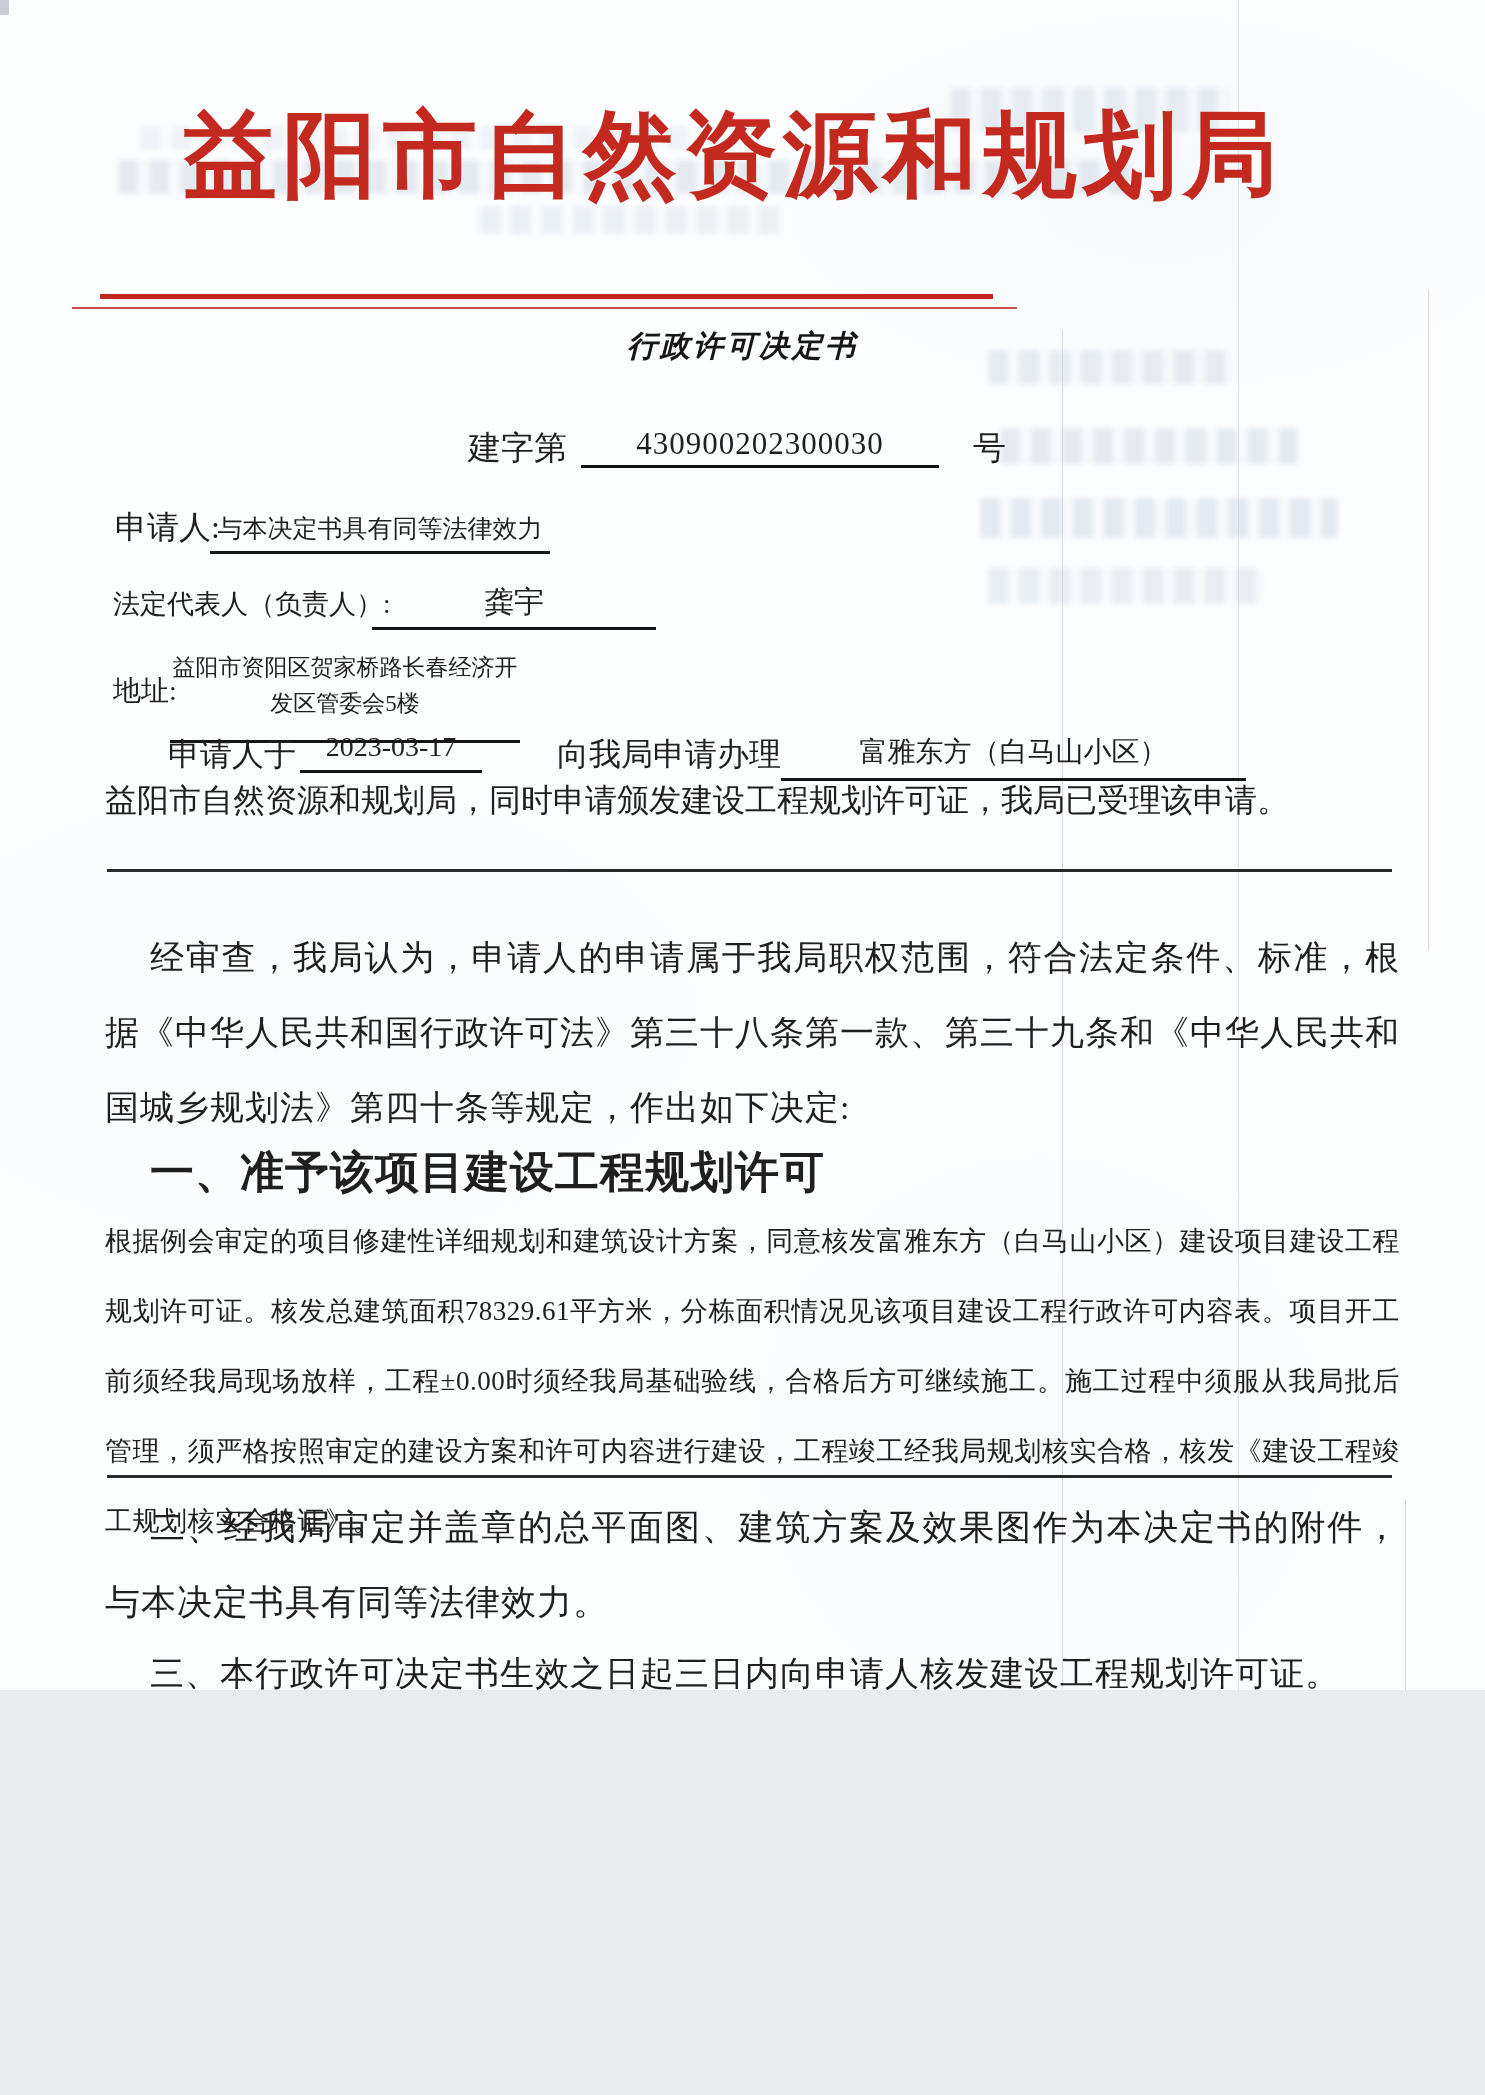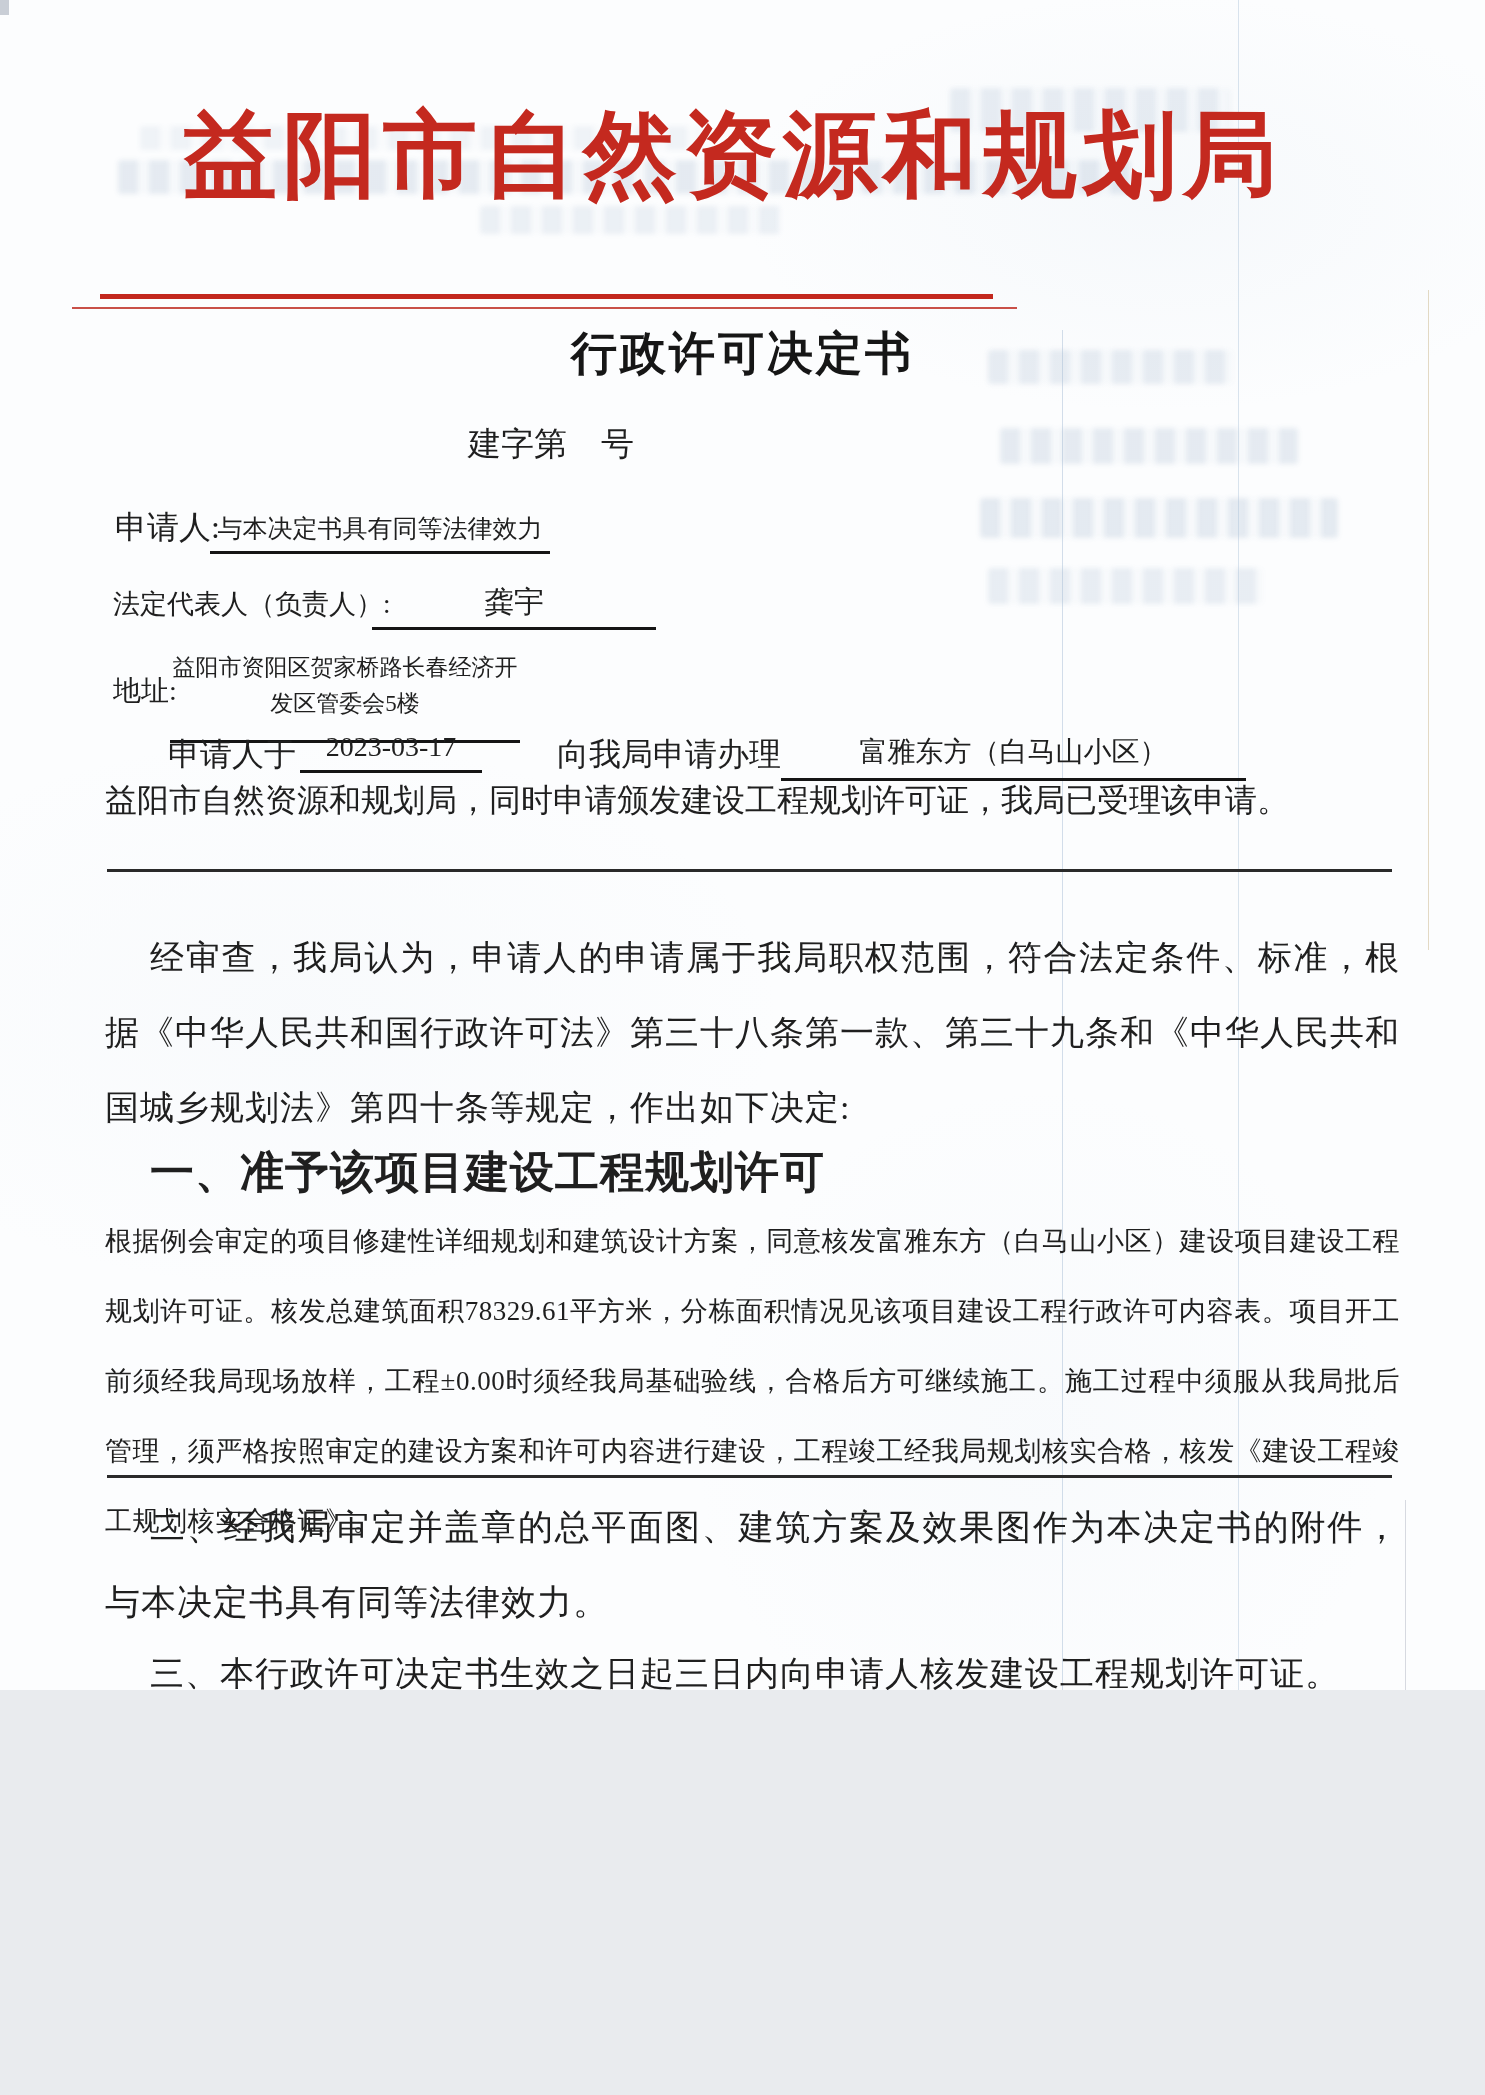--- a/index.html
+++ b/index.html
@@ -22,21 +22,21 @@
     position:absolute;left:183px;top:108px;
     font-family:"Liberation Sans","DejaVu Sans",sans-serif;
     font-weight:bold;font-size:94px;line-height:1;
     letter-spacing:6px;color:#c4291f;white-space:nowrap;
   }
   .red-rule-thick{position:absolute;left:100px;top:294px;width:893px;height:5px;background:#c3281e;}
   .red-rule-thin{position:absolute;left:72px;top:307px;width:945px;height:2px;background:#c95048;}
   
   .doc-title{
     position:absolute;left:0;right:0;top:331px;text-align:center;
-    font-size:46px;font-weight:bold;letter-spacing:3px;line-height:1;color:#161616;
+    font-size:30px;font-weight:bold;letter-spacing:3px;line-height:1;color:#161616;font-style:italic;
   }
   
   .docno{position:absolute;left:468px;top:426px;display:flex;align-items:flex-end;font-size:33px;line-height:1.15;}
   .docno .num-box{
     display:inline-block;width:358px;text-align:center;
     border-bottom:3px solid #111;padding-bottom:3px;margin-left:14px;
     font-size:31px;letter-spacing:1px;
   }
   .docno .suffix{margin-left:34px;}
   
@@ -109,20 +109,21 @@
   <div class="crease c4"></div>
 
   <div class="agency">益阳市自然资源和规划局</div>
   <div class="red-rule-thick"></div>
   <div class="red-rule-thin"></div>
 
   <div class="doc-title">行政许可决定书</div>
 
   <div class="docno">
     <span>建字第</span>
+    <span class="num-box">430900202300030</span>
     <span class="suffix">号</span>
   </div>
 
   <div class="fld-label lab-applicant">申请人:</div>
   <div class="u-box val-applicant">与本决定书具有同等法律效力</div>
 
   <div class="fld-label lab-legal">法定代表人（负责人）:</div>
   <div class="u-box val-legal">龚宇</div>
 
   <div class="fld-label lab-address">地址:</div>

